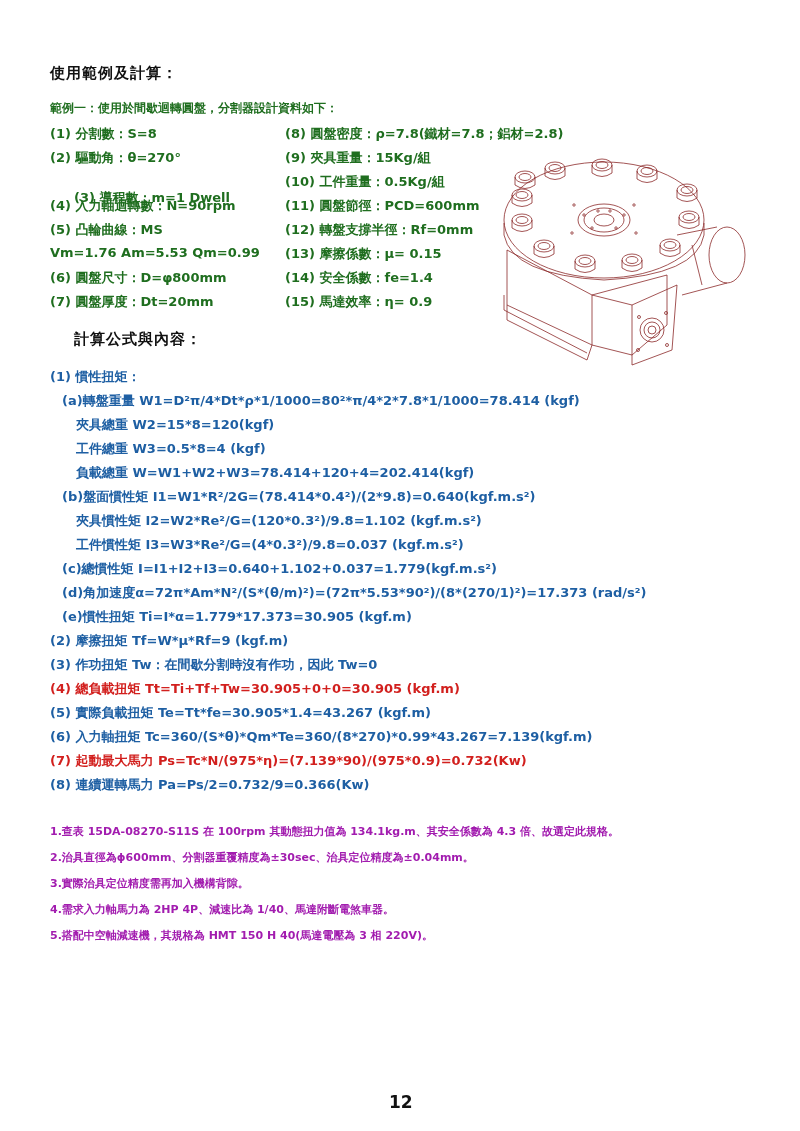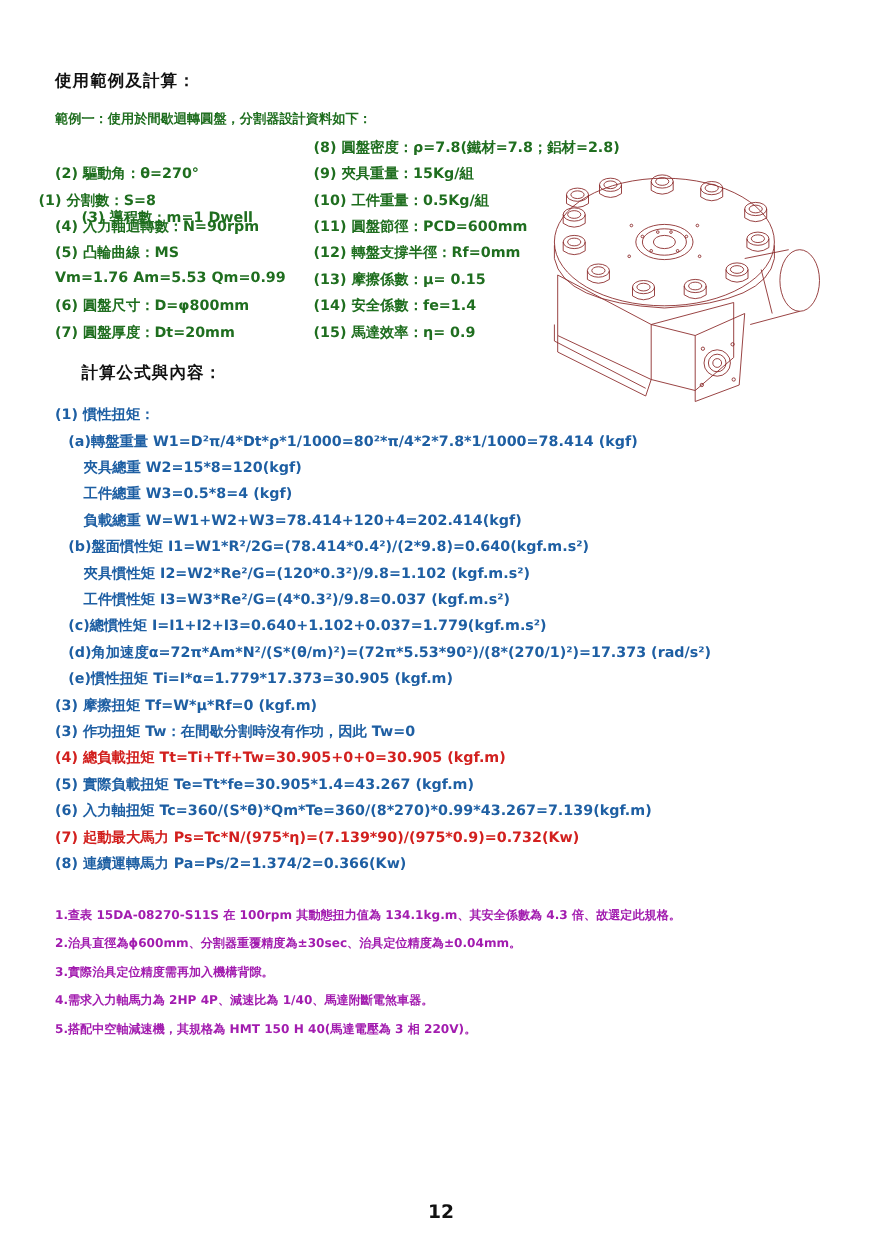--- a/index.html
+++ b/index.html
@@ -17,21 +17,21 @@
   .pagenum { font-size: 17px; font-weight: bold; color: #111; }
   #drawing { position: absolute; left: 492px; top: 145px; width: 262px; height: 225px; }
 </style>
 </head>
 <body>
 
 <div class="abs h1" style="left:50px; top:64px;">使用範例及計算：</div>
 
 <div class="abs green-small" style="left:50px; top:100px;">範例一：使用於間歇迴轉圓盤，分割器設計資料如下：</div>
 
-<div class="abs green" style="left:35px; top:125px;margin-top:48px;">(1)  分割數：S=8</div>
+<div class="abs green" style="left:50px; top:125px;">(1)  分割數：S=8</div>
 <div class="abs green" style="left:50px; top:149px;">(2)  驅動角：θ=270°</div>
 <div class="abs green" style="left:50px; top:189px;margin-left:24px;">(3)  導程數：m=1 Dwell</div>
 <div class="abs green" style="left:50px; top:197px;">(4)  入力軸迴轉數：N=90rpm</div>
 <div class="abs green" style="left:50px; top:221px;">(5)  凸輪曲線：MS</div>
 <div class="abs green" style="left:50px; top:245px;">  Vm=1.76    Am=5.53    Qm=0.99</div>
 <div class="abs green" style="left:50px; top:269px;">(6)  圓盤尺寸：D=φ800mm</div>
 <div class="abs green" style="left:50px; top:293px;">(7)  圓盤厚度：Dt=20mm</div>
 
 <div class="abs green" style="left:285px; top:125px;">(8)  圓盤密度：ρ=7.8(鐵材=7.8；鋁材=2.8)</div>
 <div class="abs green" style="left:285px; top:149px;">(9)  夾具重量：15Kg/組</div>
@@ -128,27 +128,27 @@
 <div class="abs blue" style="left:62px; top:392px;">(a)轉盤重量 W1=D²π/4*Dt*ρ*1/1000=80²*π/4*2*7.8*1/1000=78.414 (kgf)</div>
 <div class="abs blue" style="left:76px; top:416px;">夾具總重 W2=15*8=120(kgf)</div>
 <div class="abs blue" style="left:76px; top:440px;">工件總重 W3=0.5*8=4 (kgf)</div>
 <div class="abs blue" style="left:76px; top:464px;">負載總重 W=W1+W2+W3=78.414+120+4=202.414(kgf)</div>
 <div class="abs blue" style="left:62px; top:488px;">(b)盤面慣性矩 I1=W1*R²/2G=(78.414*0.4²)/(2*9.8)=0.640(kgf.m.s²)</div>
 <div class="abs blue" style="left:76px; top:512px;">夾具慣性矩 I2=W2*Re²/G=(120*0.3²)/9.8=1.102 (kgf.m.s²)</div>
 <div class="abs blue" style="left:76px; top:536px;">工件慣性矩 I3=W3*Re²/G=(4*0.3²)/9.8=0.037 (kgf.m.s²)</div>
 <div class="abs blue" style="left:62px; top:560px;">(c)總慣性矩 I=I1+I2+I3=0.640+1.102+0.037=1.779(kgf.m.s²)</div>
 <div class="abs blue" style="left:62px; top:584px;">(d)角加速度α=72π*Am*N²/(S*(θ/m)²)=(72π*5.53*90²)/(8*(270/1)²)=17.373 (rad/s²)</div>
 <div class="abs blue" style="left:62px; top:608px;">(e)慣性扭矩 Ti=I*α=1.779*17.373=30.905 (kgf.m)</div>
-<div class="abs blue" style="left:50px; top:632px;">(3)  摩擦扭矩 Tf=W*μ*Rf=0 (kgf.m)</div>
+<div class="abs blue" style="left:50px; top:632px;">(2)  摩擦扭矩 Tf=W*μ*Rf=9 (kgf.m)</div>
 <div class="abs blue" style="left:50px; top:656px;">(3)  作功扭矩 Tw：在間歇分割時沒有作功，因此 Tw=0</div>
 <div class="abs red" style="left:50px; top:680px;">(4)  總負載扭矩 Tt=Ti+Tf+Tw=30.905+0+0=30.905 (kgf.m)</div>
 <div class="abs blue" style="left:50px; top:704px;">(5)  實際負載扭矩 Te=Tt*fe=30.905*1.4=43.267 (kgf.m)</div>
 <div class="abs blue" style="left:50px; top:728px;">(6)  入力軸扭矩 Tc=360/(S*θ)*Qm*Te=360/(8*270)*0.99*43.267=7.139(kgf.m)</div>
 <div class="abs red" style="left:50px; top:752px;">(7)  起動最大馬力 Ps=Tc*N/(975*η)=(7.139*90)/(975*0.9)=0.732(Kw)</div>
-<div class="abs blue" style="left:50px; top:776px;">(8)  連續運轉馬力 Pa=Ps/2=1.374/2=0.366(Kw)</div>
+<div class="abs blue" style="left:50px; top:776px;">(8)  連續運轉馬力 Pa=Ps/2=0.732/9=0.366(Kw)</div>
 
 <div class="abs black" style="left:50px; top:824px;">1.查表 15DA-08270-S11S 在 100rpm 其動態扭力值為 134.1kg.m、其安全係數為 4.3 倍、故選定此規格。</div>
 <div class="abs black" style="left:50px; top:850px;">2.治具直徑為ϕ600mm、分割器重覆精度為±30sec、治具定位精度為±0.04mm。</div>
 <div class="abs black" style="left:50px; top:876px;">3.實際治具定位精度需再加入機構背隙。</div>
 <div class="abs black" style="left:50px; top:902px;">4.需求入力軸馬力為 2HP 4P、減速比為 1/40、馬達附斷電煞車器。</div>
 <div class="abs black" style="left:50px; top:928px;">5.搭配中空軸減速機，其規格為 HMT 150 H 40(馬達電壓為 3 相 220V)。</div>
 
 <div class="abs pagenum" style="left:389px; top:1092px;">12</div>
 
 </body></html>

